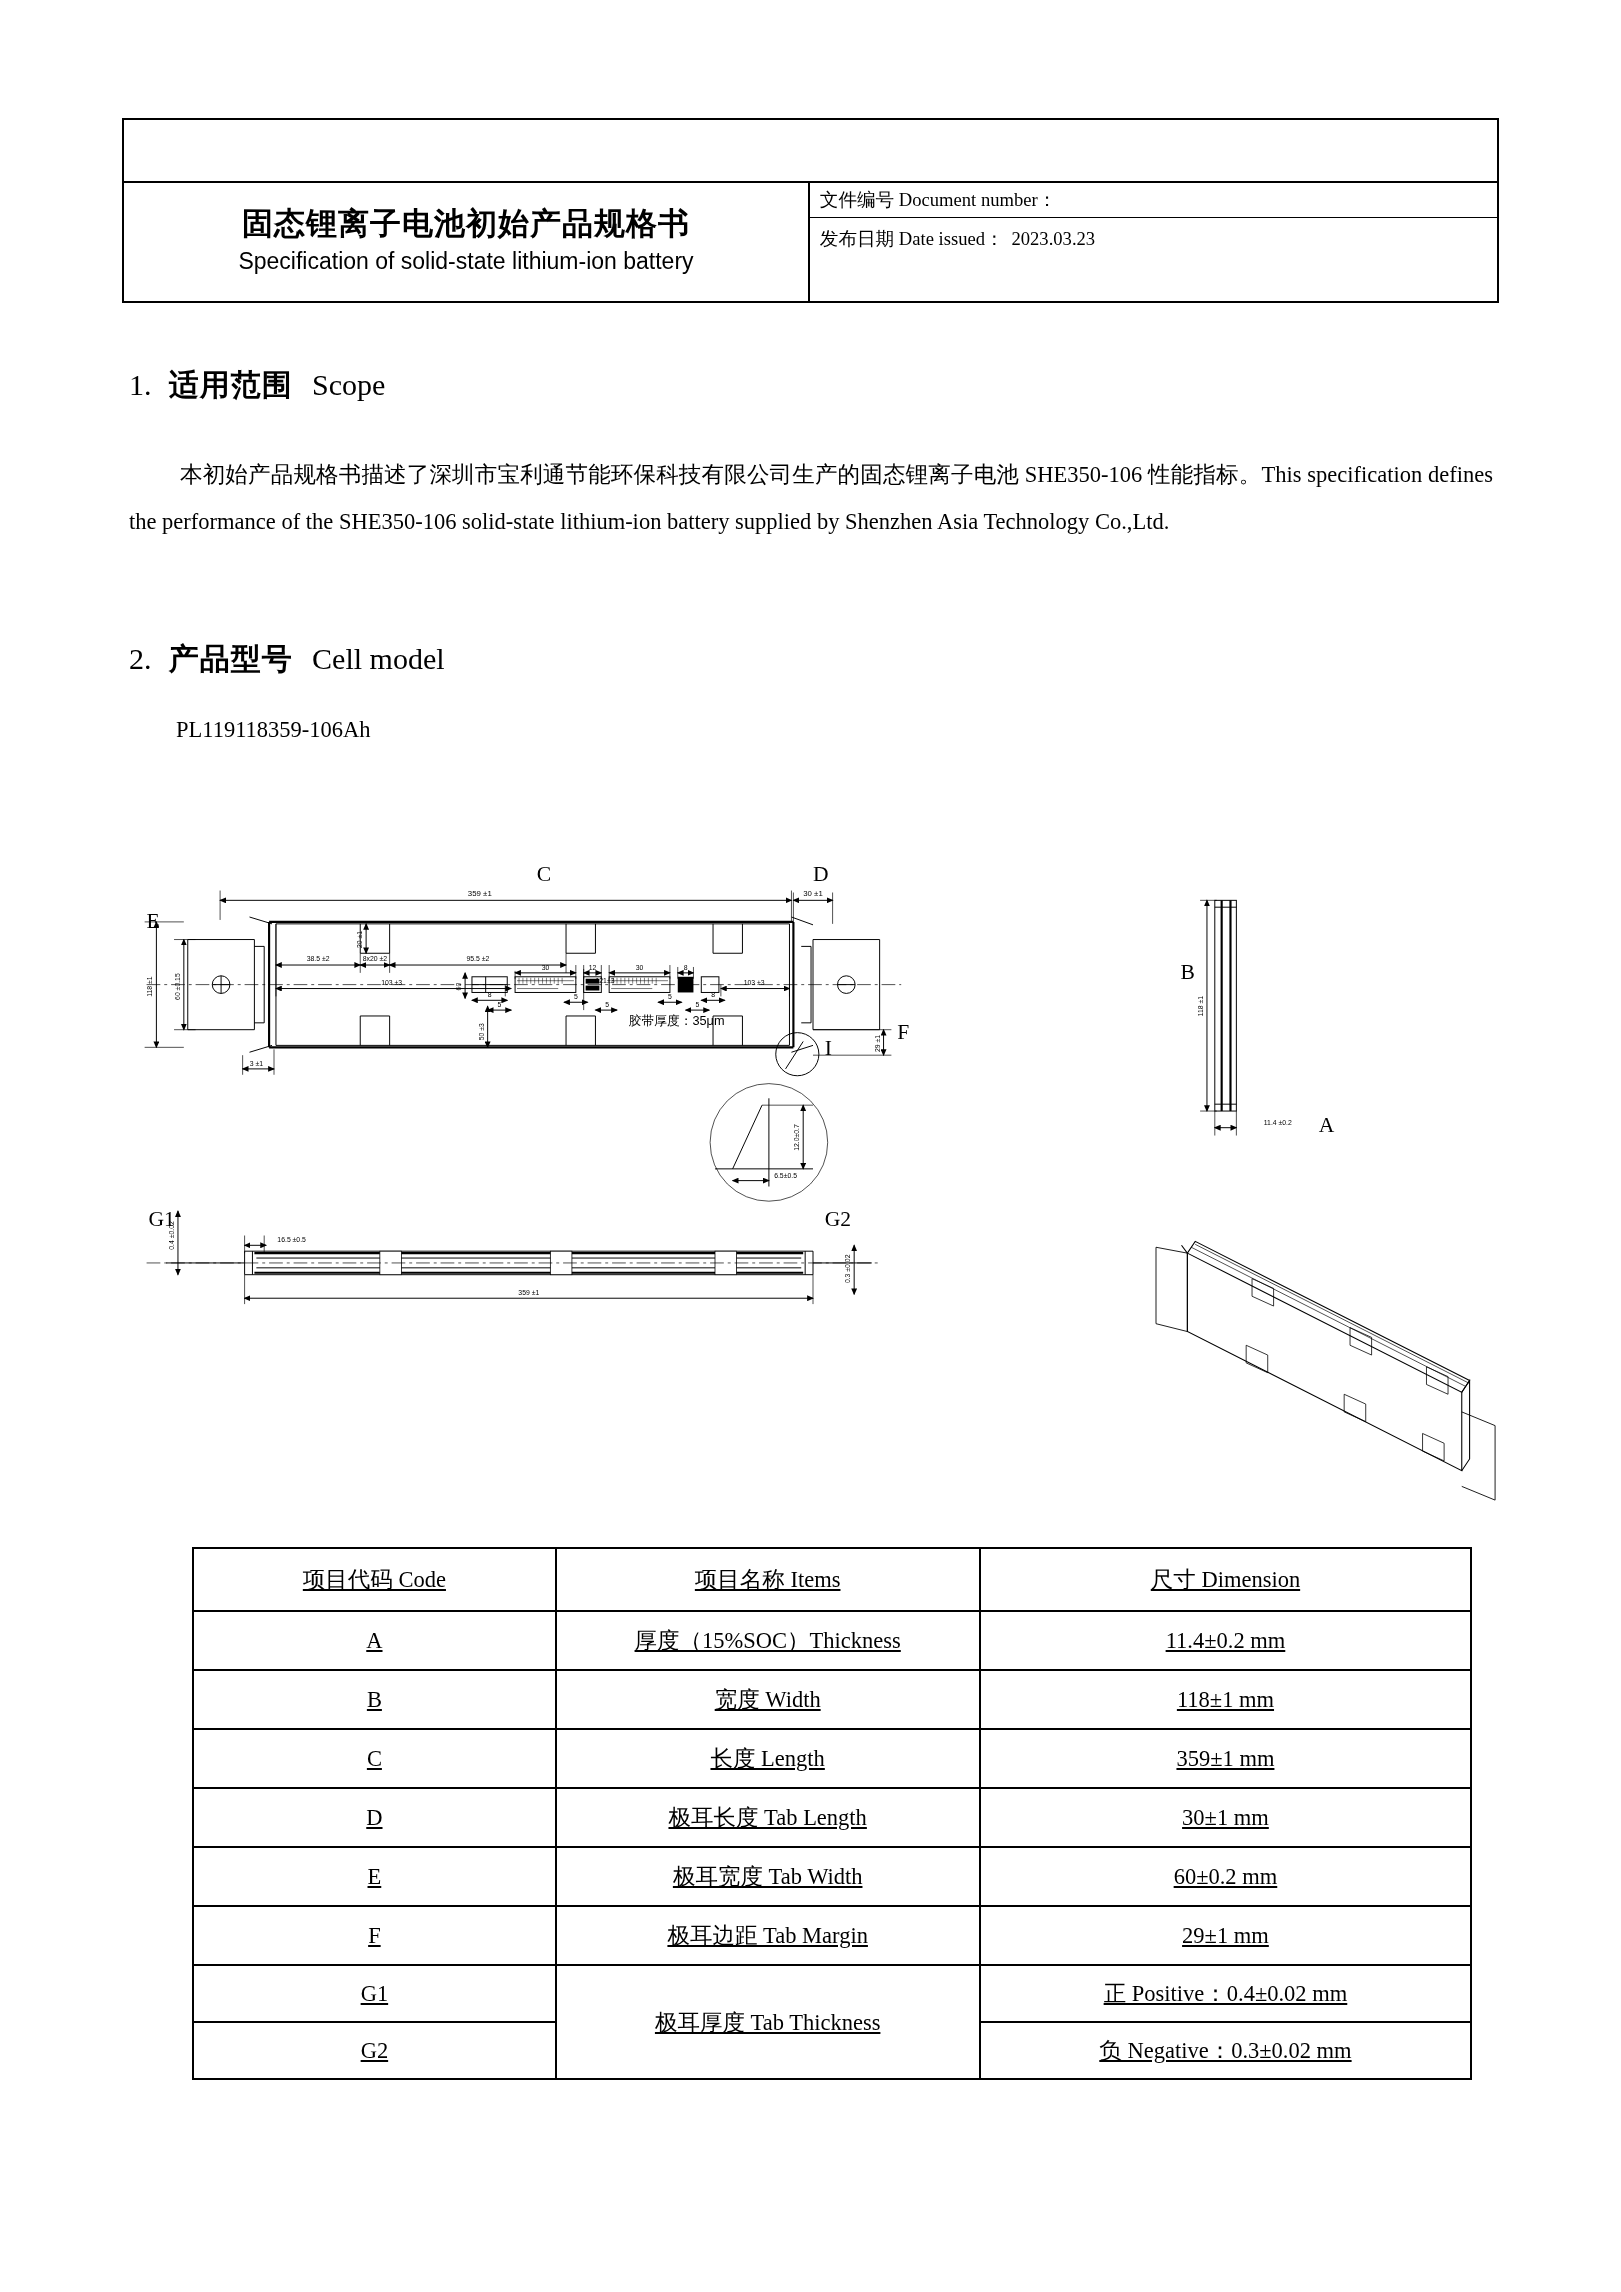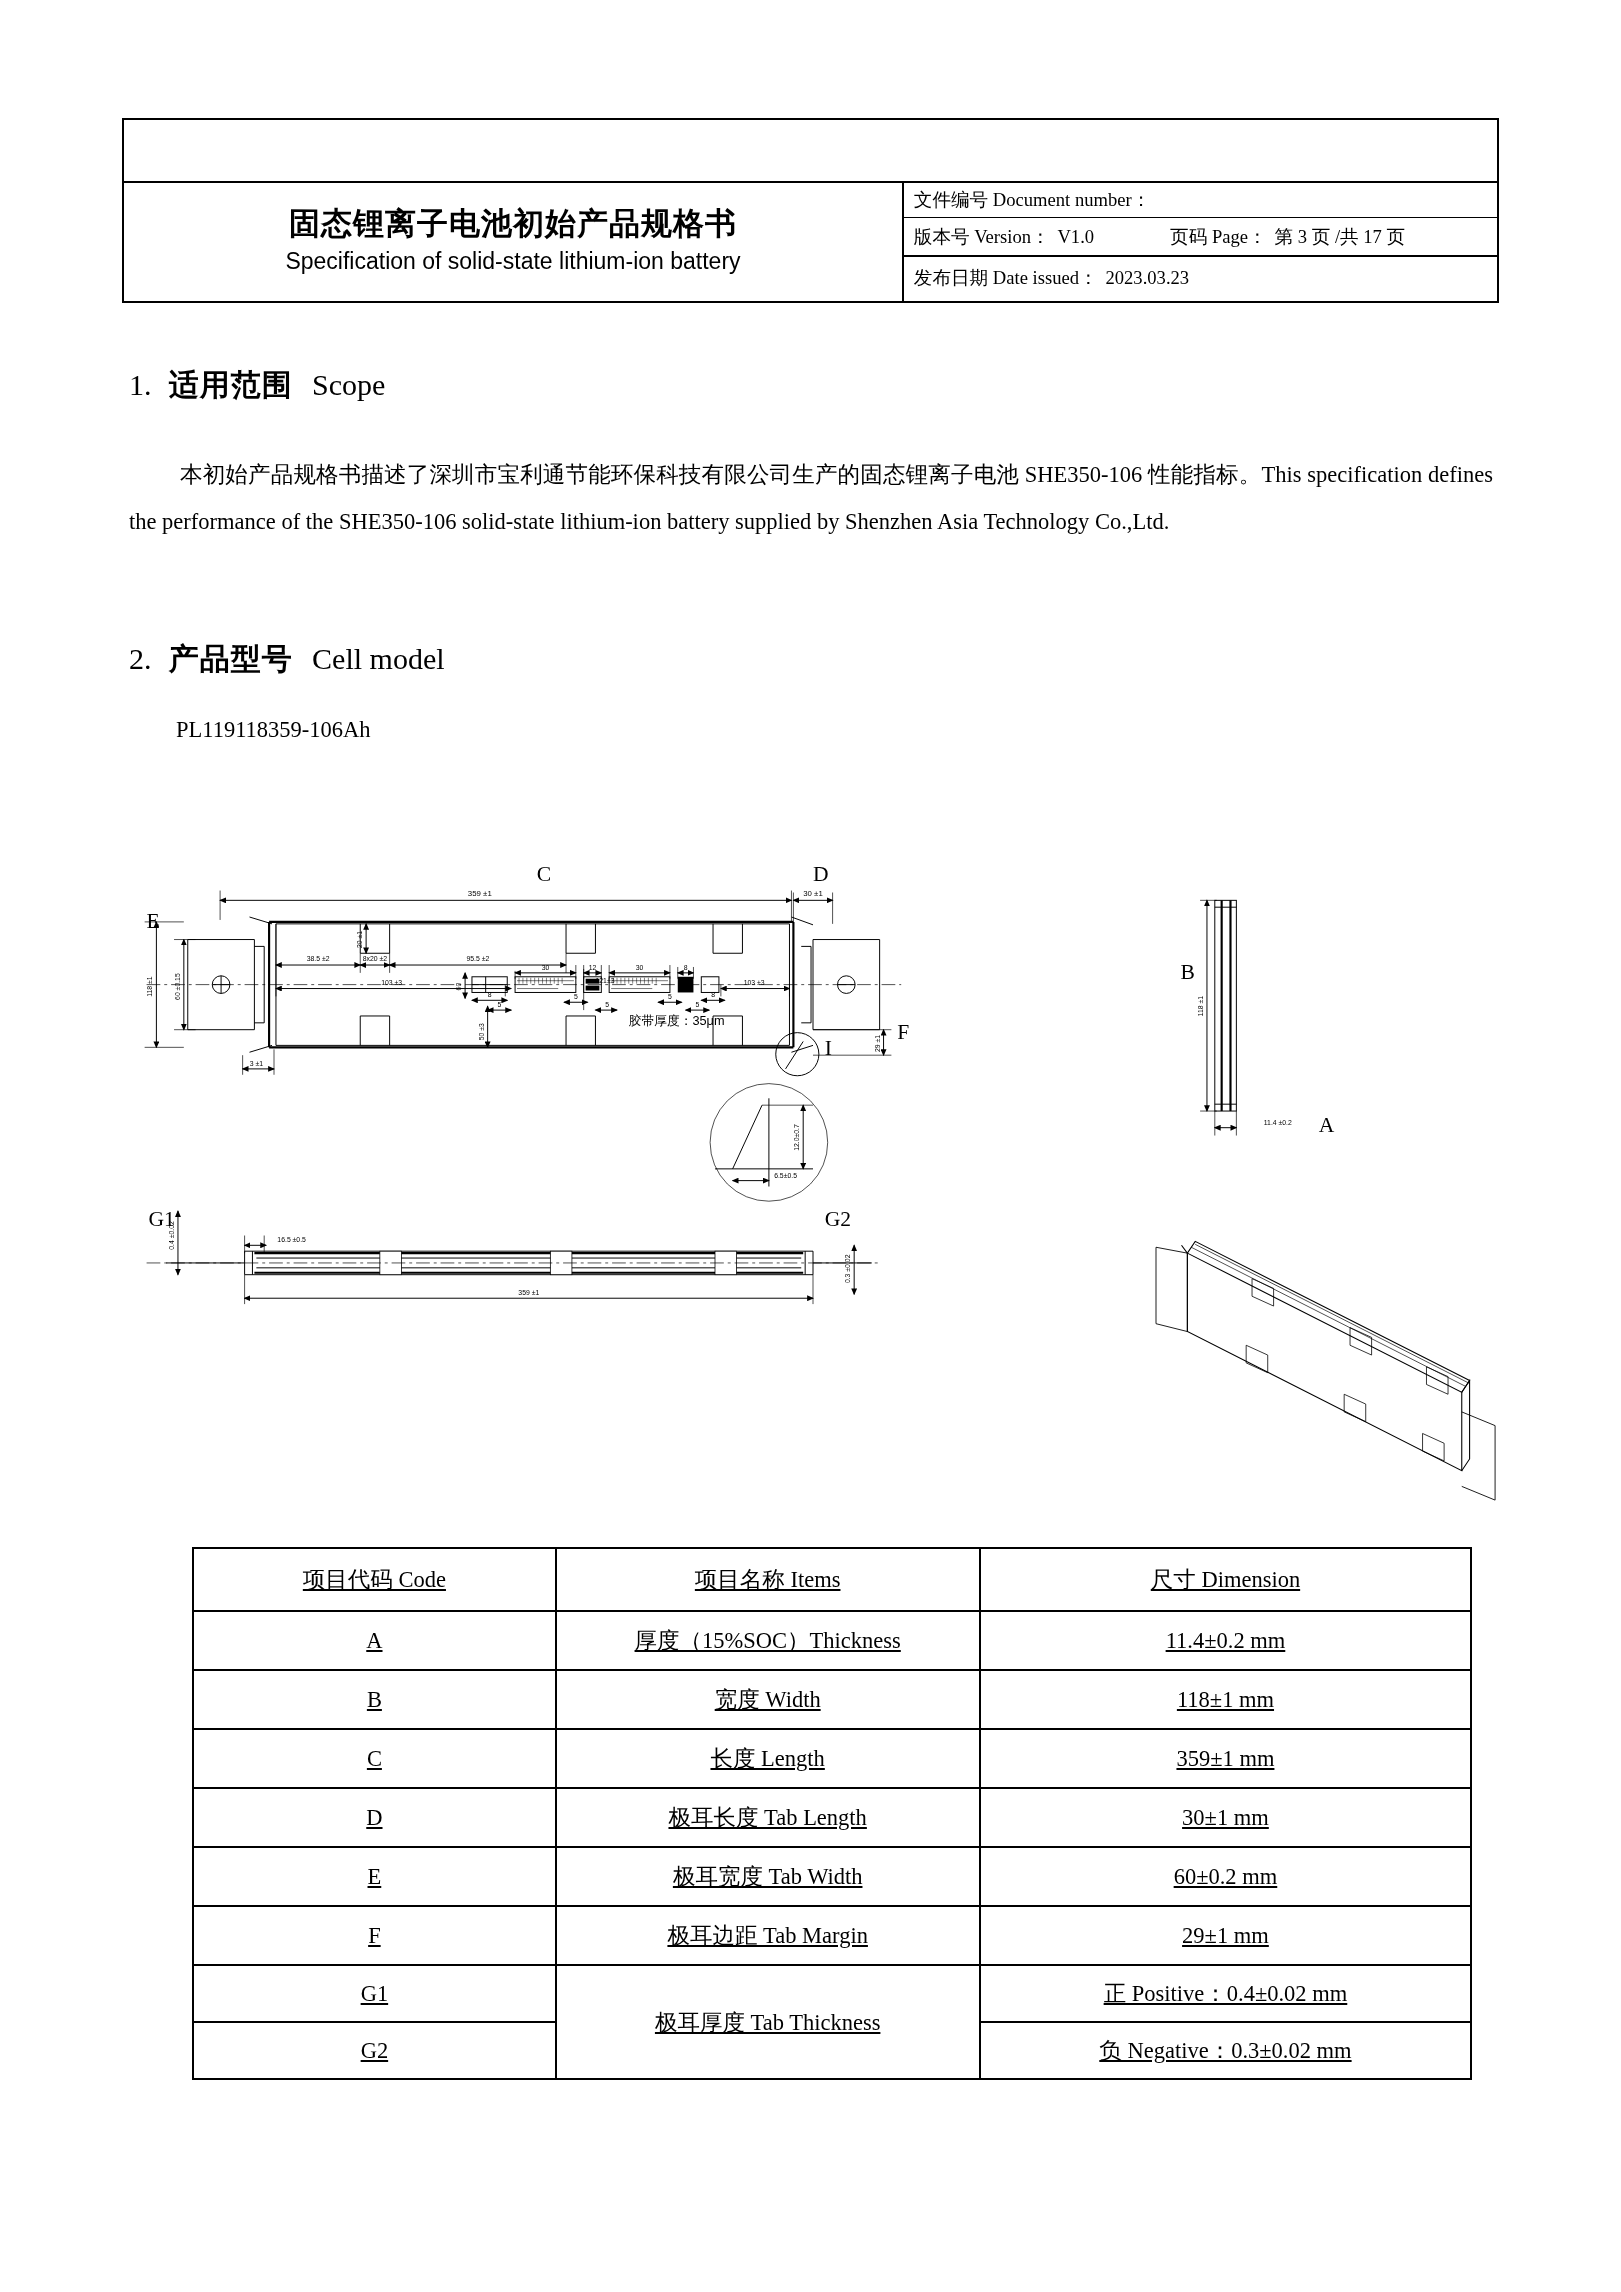--- a/index.html
+++ b/index.html
@@ -35,21 +35,21 @@
   }
   .header-blank {
     height: 61px;
     border-bottom: 2px solid #000;
   }
   .header-main {
     display: flex;
     height: 118px;
   }
   .header-title-cell {
-    width: 780px;
+    width: 686px;
     border-right: 2px solid #000;
     box-sizing: border-box;
     display: flex;
     flex-direction: column;
     align-items: center;
     justify-content: center;
     padding: 2px 0 3.9px 0;
   }
   .title-cn {
     font-family: "Liberation Sans", "DejaVu Sans", sans-serif;
@@ -171,26 +171,20 @@
   <div class="header-frame">
     <div class="header-blank"></div>
     <div class="header-main">
       <div class="header-title-cell">
         <div class="title-cn">固态锂离子电池初始产品规格书</div>
         <div class="title-en">Specification of solid-state lithium-ion battery</div>
       </div>
       <div class="header-info-cell">
         <div class="hrow hrow-1">
           <span>文件编号 Document number：</span>
-        </div>
-        <div class="hrow hrow-2">
-          <span class="left">版本号 Version：</span>
-          <span class="left" style="margin-left:7.8px">V1.0</span>
-          <span class="right">页码 Page：</span>
-          <span style="margin-left:7.8px">第 3 页 /共 17 页</span>
         </div>
         <div class="hrow hrow-3">
           <span>发布日期 Date issued：</span>
           <span style="margin-left:7.8px">2023.03.23</span>
         </div>
       </div>
     </div>
   </div>
 
   <div class="section-heading" id="sec1-heading">

